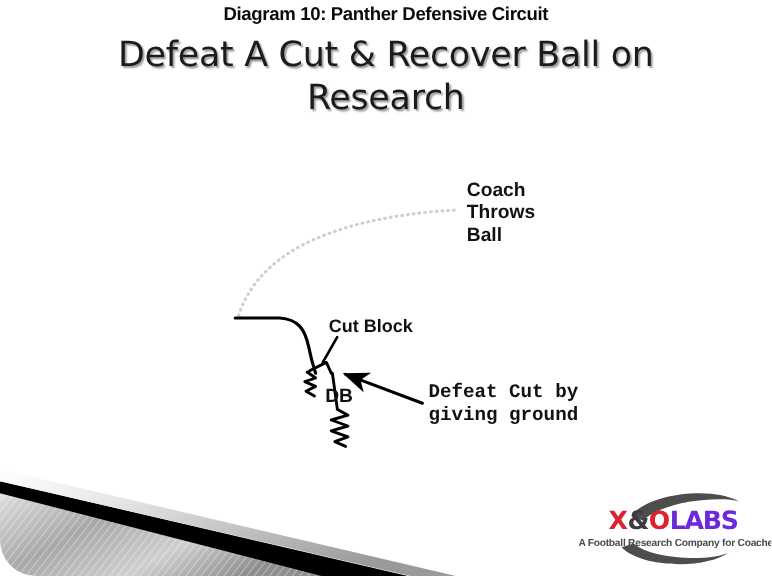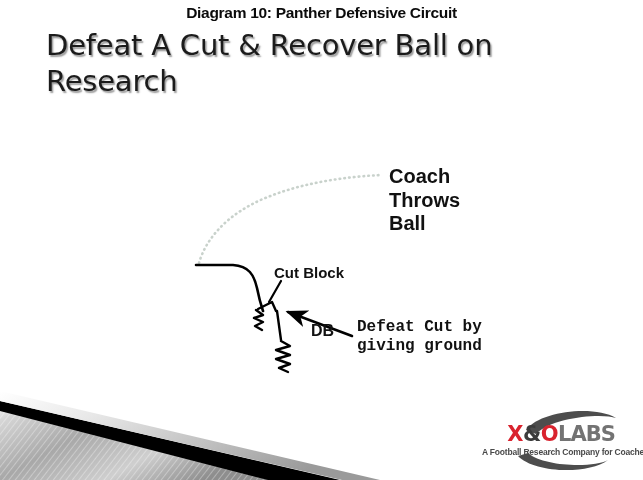--- a/index.html
+++ b/index.html
@@ -15,20 +15,21 @@
     position: relative;
   }
 
   #slide {
     position: absolute;
     left: 0; top: 0;
     width: 643px;
     height: 480px;
     background: #ffffff;
     overflow: hidden;
+    border-radius: 30px;
   }
 
   
   .subtitle {
     position: absolute;
     left: 0;
     top: 4px;
     width: 643px;
     text-align: center;
     font-family: "Liberation Sans", sans-serif;
@@ -37,21 +38,21 @@
     color: #0b0b0b;
     letter-spacing: -0.3px;
     white-space: nowrap;
   }
 
   .title {
     position: absolute;
     left: 46px;
     top: 28px;
     width: 551px;
-    text-align: left;
+    text-align: center;
     font-family: "DejaVu Sans", sans-serif;
     font-size: 29px;
     font-weight: normal;
     line-height: 1.24;
     color: #1b1b1b;
     text-shadow: 1.5px 1.5px 1.5px rgba(120,120,120,0.75);
     letter-spacing: -0.2px;
   }
 
   
@@ -65,39 +66,38 @@
   .annot {
     position: absolute;
     font-family: "Liberation Sans", sans-serif;
     font-weight: bold;
     color: #111111;
     line-height: 1.18;
     white-space: pre;
   }
   .annot-coach {
     left: 389px;
-    top: 165px;
-    font-size: 20px;
+    top: 150px;
+    font-size: 16px;
   }
   .annot-cutblock {
     left: 274px;
     top: 264px;
     font-size: 15px;
   }
   .annot-defeat {
     left: 357px;
     top: 318px;
     font-size: 16px;
     font-family: Liberation Mono, monospace;
   }
   .annot-db {
     left: 271px;
     top: 322px;
     font-size: 16px;
-    margin-left: 40px;
   }
 
   
   #wedge {
     position: absolute;
     left: 0;
     bottom: 0;
     width: 380px;
     height: 95px;
     pointer-events: none;
@@ -119,21 +119,21 @@
     text-align: center;
     font-family: "DejaVu Sans", sans-serif;
     font-size: 21px;
     font-weight: bold;
     letter-spacing: -0.5px;
     white-space: nowrap;
     line-height: 1;
   }
   .logo-xo { color: #d9232e; }
   .logo-amp { color: #3c3c3c; }
-  .logo-labs { color: #737373; letter-spacing: -1px; }
+  .logo-labs { color: #6d28d9; letter-spacing: -1px; }
   .logo-tag {
     position: absolute;
     left: 0;
     top: 43px;
     width: 158px;
     text-align: center;
     font-family: "Liberation Sans", sans-serif;
     font-size: 8.5px;
     font-weight: bold;
     color: #4a4a4a;

